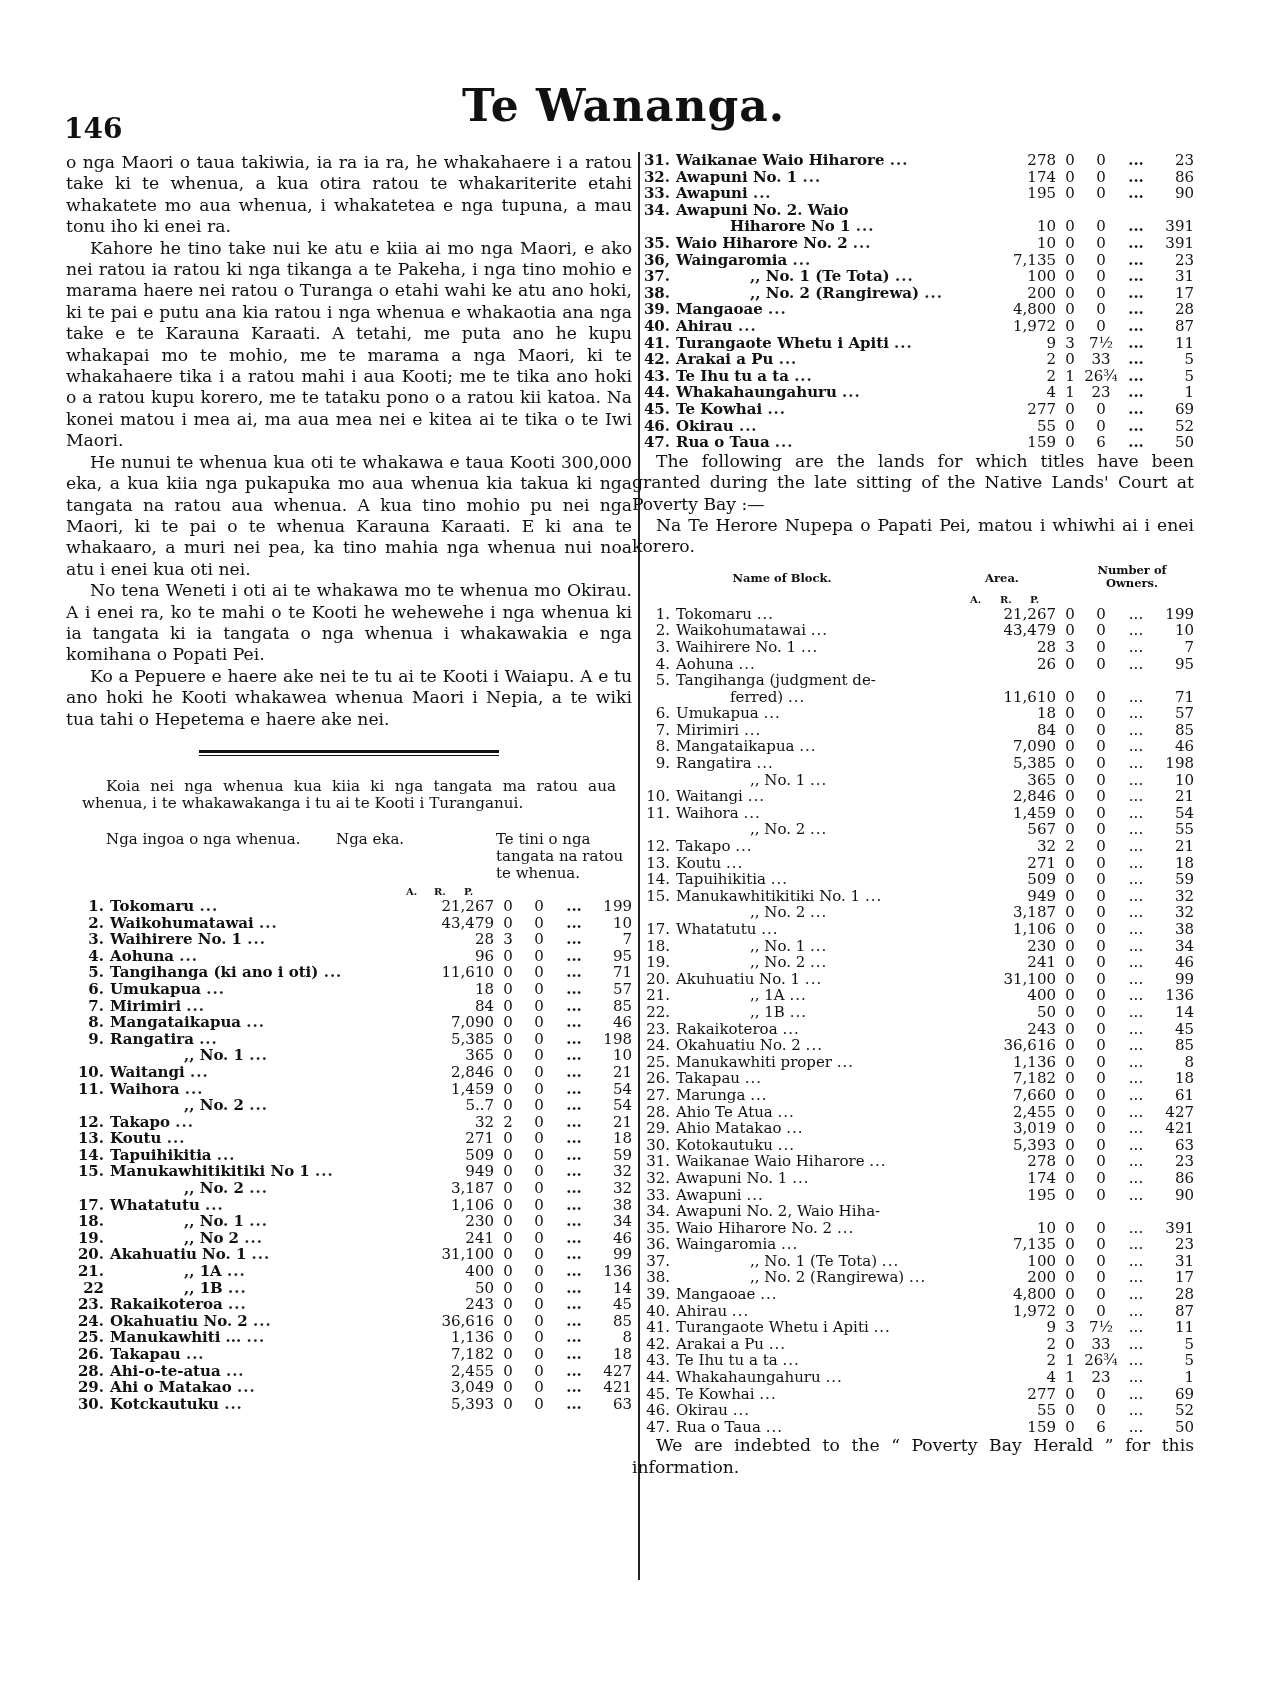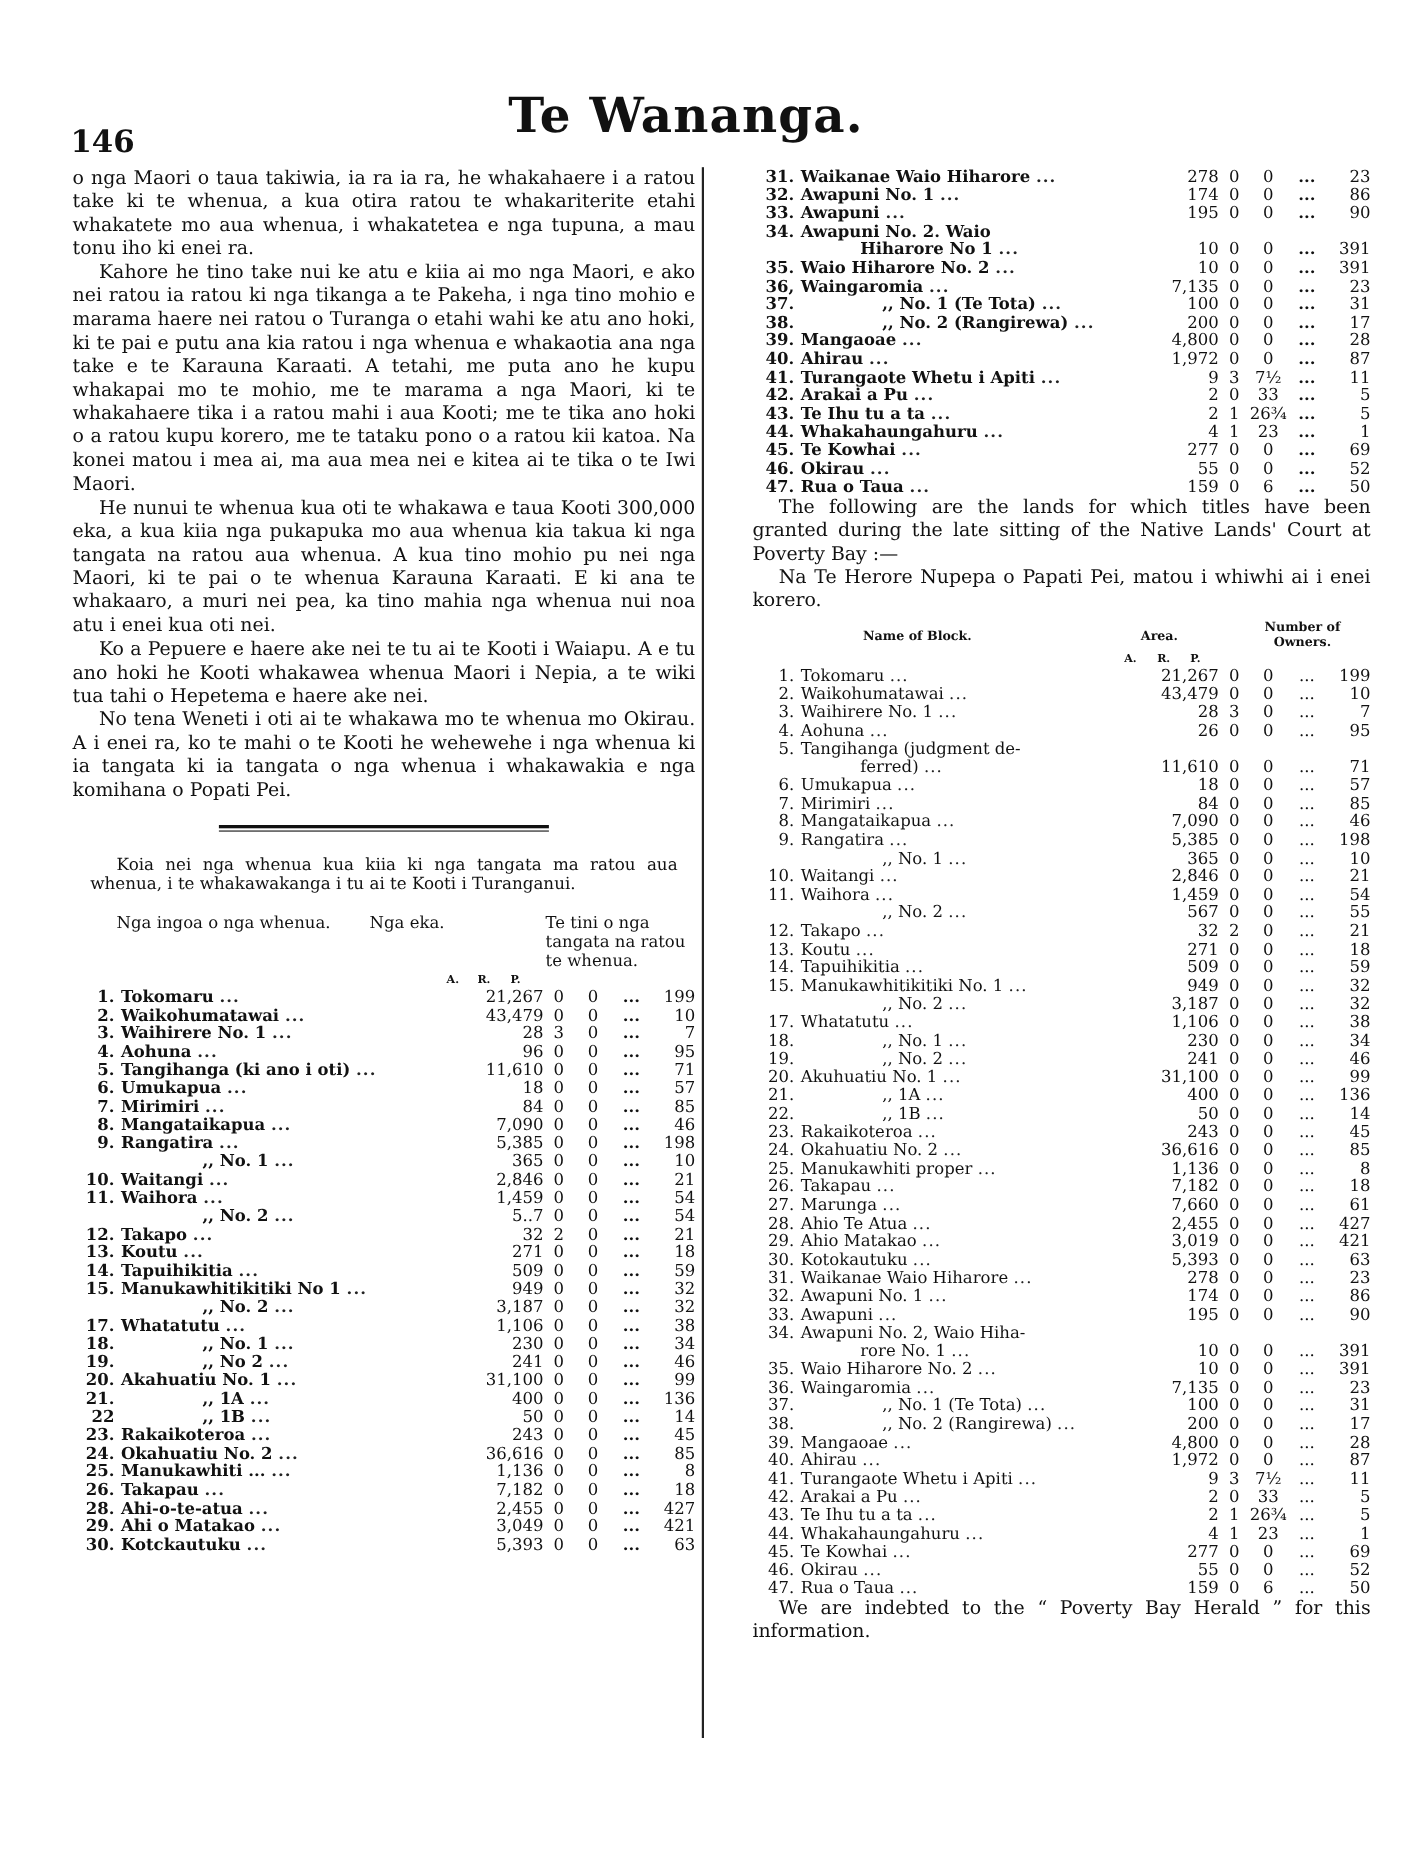--- a/index.html
+++ b/index.html
@@ -1,21 +1,21 @@
 <!DOCTYPE html>
 <html><head>
 <meta charset="utf-8">
 <style>
   html, body { margin: 0; padding: 0; background: #ffffff; }
   body { width: 1280px; height: 1689px; position: relative; overflow: hidden;
          font-family: "DejaVu Serif", "Liberation Serif", serif; color: #111; }
   .page-num { position: absolute; left: 64px; top: 112px; font-size: 28px; font-weight: bold; }
   .title { position: absolute; left: 462px; top: 80px; font-size: 44px; font-weight: bold; letter-spacing: 1px; }
   .col-left { position: absolute; left: 66px; top: 152px; width: 566px; }
-  .col-right { position: absolute; left: 684px; top: 152px; width: 562px; }
+  .col-right { position: absolute; left: 632px; top: 152px; width: 562px; }
   .col-rule { position: absolute; left: 638px; top: 152px; width: 2px; height: 1428px; background: #222; }
   p.para { margin: 0; font-size: 17.2px; line-height: 21.4px; text-align: justify; text-indent: 24px; }
   p.para.noindent { text-indent: 0; }
   .divider { width: 300px; margin: 20px auto 22px auto; border-top: 3px solid #111; border-bottom: 1px solid #111; height: 2px; }
   .intro { margin: 16px; font-size: 15.2px; line-height: 17px; text-indent: 24px; text-align: justify; }
   .thead { display: grid; grid-template-columns: 40px 230px 100px 60px 136px; font-size: 15px; line-height: 17px; margin-top: 19px; }
   .thead .h1 { grid-column: 2; }
   .thead .h2 { grid-column: 3 / span 2; }
   .thead .h3 { grid-column: 5; }
   .unitrow { display: flex; font-size: 10px; font-weight: bold; margin: 4px 0 0 0; height: 12px; }
@@ -44,22 +44,22 @@
 <body>
 
 <div class="page-num">146</div>
 <div class="title">Te Wananga.</div>
 
 <div class="col-left">
   <div id="left-paras">
       <p class="para noindent">o nga Maori o taua takiwia, ia ra ia ra, he whakahaere i a ratou take ki te whenua, a kua otira ratou te whakariterite etahi whakatete mo aua whenua, i whakatetea e nga tupuna, a mau tonu iho ki enei ra.</p>
       <p class="para">Kahore he tino take nui ke atu e kiia ai mo nga Maori, e ako nei ratou ia ratou ki nga tikanga a te Pakeha, i nga tino mohio e marama haere nei ratou o Turanga o etahi wahi ke atu ano hoki, ki te pai e putu ana kia ratou i nga whenua e whakaotia ana nga take e te Karauna Karaati. A tetahi, me puta ano he kupu whakapai mo te mohio, me te marama a nga Maori, ki te whakahaere tika i a ratou mahi i aua Kooti; me te tika ano hoki o a ratou kupu korero, me te tataku pono o a ratou kii katoa. Na konei matou i mea ai, ma aua mea nei e kitea ai te tika o te Iwi Maori.</p>
       <p class="para">He nunui te whenua kua oti te whakawa e taua Kooti 300,000 eka, a kua kiia nga pukapuka mo aua whenua kia takua ki nga tangata na ratou aua whenua. A kua tino mohio pu nei nga Maori, ki te pai o te whenua Karauna Karaati. E ki ana te whakaaro, a muri nei pea, ka tino mahia nga whenua nui noa atu i enei kua oti nei.</p>
+      <p class="para">No tena Weneti i oti ai te whakawa mo te whenua mo Okirau. A i enei ra, ko te mahi o te Kooti he wehewehe i nga whenua ki ia tangata ki ia tangata o nga whenua i whakawakia e nga komihana o Popati Pei.</p>
       <p class="para">Ko a Pepuere e haere ake nei te tu ai te Kooti i Waiapu. A e tu ano hoki he Kooti whakawea whenua Maori i Nepia, a te wiki tua tahi o Hepetema e haere ake nei.</p>
-      <p class="para">No tena Weneti i oti ai te whakawa mo te whenua mo Okirau. A i enei ra, ko te mahi o te Kooti he wehewehe i nga whenua ki ia tangata ki ia tangata o nga whenua i whakawakia e nga komihana o Popati Pei.</p>
     </div>
   <div class="divider"></div>
   <p class="intro">Koia nei nga whenua kua kiia ki nga tangata ma ratou aua whenua, i te whakawakanga i tu ai te Kooti i Turanganui.</p>
   <div class="thead">
     <div class="h1">Nga ingoa o nga whenua.</div>
     <div class="h2">Nga eka.</div>
     <div class="h3">Te tini o nga tangata na ratou te whenua.</div>
   </div>
   <div class="unitrow">
     <span style="width:340px"></span>
@@ -868,29 +868,20 @@
           <tr>
             <td class="num">34.</td>
             <td class="name"><span>Awapuni No. 2, Waio Hiha-</span></td>
             <td class="acres"></td>
             <td class="r"></td>
             <td class="p"></td>
             <td class="dots2"></td>
             <td class="own"></td>
           </tr>
           <tr>
-            <td class="num"></td>
-            <td class="name indent-cont"><span>rore No. 1</span> <span class="leader">...</span></td>
-            <td class="acres">10</td>
-            <td class="r">0</td>
-            <td class="p">0</td>
-            <td class="dots2">...</td>
-            <td class="own">391</td>
-          </tr>
-          <tr>
             <td class="num">35.</td>
             <td class="name"><span>Waio Hiharore No. 2</span> <span class="leader">...</span></td>
             <td class="acres">10</td>
             <td class="r">0</td>
             <td class="p">0</td>
             <td class="dots2">...</td>
             <td class="own">391</td>
           </tr>
           <tr>
             <td class="num">36.</td>

